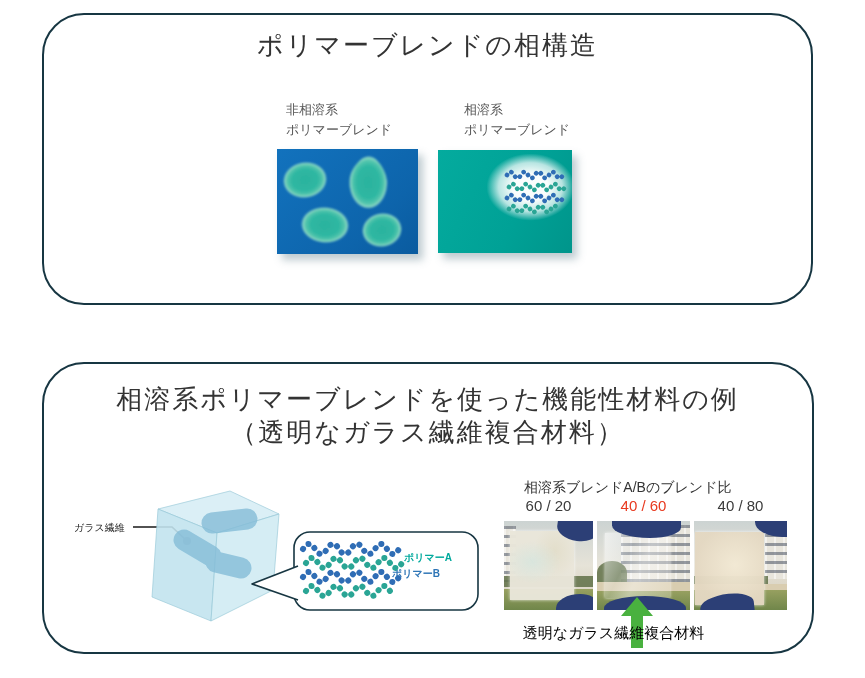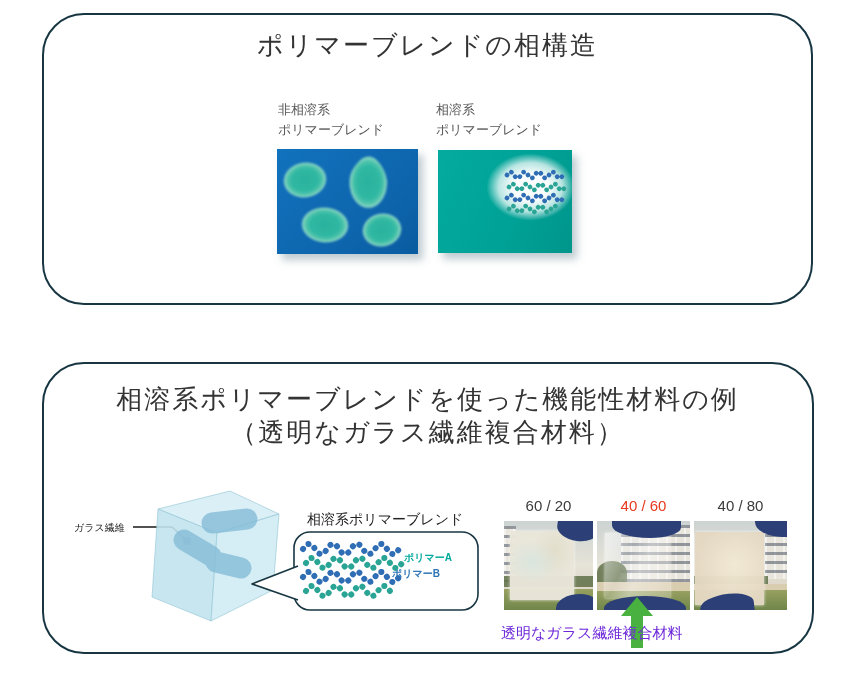--- a/index.html
+++ b/index.html
@@ -15,22 +15,22 @@
   .title{
     position:absolute;left:42px;width:771px;text-align:center;
     font-size:26px;color:#333333;letter-spacing:2px;white-space:nowrap;
   }
   .title.t1{top:28px;}
   .title.t2a{top:382px;}
   .title.t2b{top:415px;}
   .small-label{
     position:absolute;font-size:13px;line-height:1.55;color:#565656;white-space:nowrap;
   }
-  .lbl-immiscible{left:278px;top:100px;}
-  .lbl-miscible{left:436px;top:100px;}
+  .lbl-immiscible{left:286px;top:100px;}
+  .lbl-miscible{left:464px;top:100px;}
 
   
   .sq{position:absolute;box-shadow:5px 6px 8px rgba(110,140,150,.45);}
   .sq svg{position:absolute;left:0;top:0;}
   .sq-immiscible{
     left:277px;top:149px;width:141px;height:105px;
     background:linear-gradient(135deg,#1272bd 0%,#0d64ab 70%,#0a5b9f 100%);
   }
   .sq-miscible{
     left:438px;top:150px;width:134px;height:103px;
@@ -47,21 +47,21 @@
   .lbl-polyB{left:392px;top:567px;color:#2e75b6;}
 
   .overlay-svg{position:absolute;left:0;top:0;width:865px;height:678px;pointer-events:none;}
 
   
   .ratio-title{position:absolute;left:524px;top:479px;font-size:14px;color:#333;white-space:nowrap;}
   .ratio-num{position:absolute;top:497px;font-size:15px;color:#3b3b3b;text-align:center;white-space:nowrap;}
   .ratio-num.r1{left:504px;width:89px;}
   .ratio-num.r2{left:597px;width:93px;color:#e8391f;}
   .ratio-num.r3{left:694px;width:93px;}
-  .caption{position:absolute;left:501px;top:624px;width:283px;text-align:left;font-size:15px;color:#6d28d9;white-space:nowrap;}
+  .caption{position:absolute;left:472px;top:624px;width:283px;text-align:center;font-size:15px;color:#000000;white-space:nowrap;}
 
   
   .photo{position:absolute;top:521px;height:89px;overflow:hidden;background:#dfe2da;}
   .photo.ph1{left:504px;width:89px;}
   .photo.ph2{left:597px;width:93px;}
   .photo.ph3{left:694px;width:93px;}
   .photo>div{position:absolute;}
   .ph-sky{inset:0;background:linear-gradient(180deg,#ccd3d2 0%,#e6e3d8 50%,#ddd8c9 70%);}
   .ph-building{
     background-color:#e8e5dc;
@@ -186,24 +186,24 @@
 
     <g fill="none" stroke-linecap="round" stroke-width="6" stroke-dasharray="0.1 7.4">
       <path d="M303,549 q6,-10 12,0 t12,0 t12,0 t12,0 t12,0 t12,0 t12,0 t12,0" stroke="#2f6db5"></path>
       <path d="M306,563 q6,-10 12,0 t12,0 t12,0 t12,0 t12,0 t12,0 t12,0 t12,0" stroke="#2aa595"></path>
       <path d="M303,577 q6,-10 12,0 t12,0 t12,0 t12,0 t12,0 t12,0 t12,0 t12,0" stroke="#2f6db5"></path>
       <path d="M306,591 q6,-10 12,0 t12,0 t12,0 t12,0 t12,0 t12,0 t12,0" stroke="#2aa595"></path>
     </g>
   </svg>
 
   <div class="small-label lbl-glassfiber">ガラス繊維</div>
-  <div class="small-label lbl-blend">相溶系ポリマーブレンド</div>
   <div class="lbl-polymer lbl-polyA">ポリマーA</div>
   <div class="lbl-polymer lbl-polyB">ポリマーB</div>
 
+  <div class="ratio-title">相溶系ブレンドA/Bのブレンド比</div>
   <div class="ratio-num r1">60 / 20</div>
   <div class="ratio-num r2">40 / 60</div>
   <div class="ratio-num r3">40 / 80</div>
 
   <div class="photo ph1">
     <div class="ph-sky"></div>
     <div class="ph-building"></div>
     <div class="ph-trees"></div>
     <div class="ph-grass"></div>
     <div class="ph-plate"></div>

